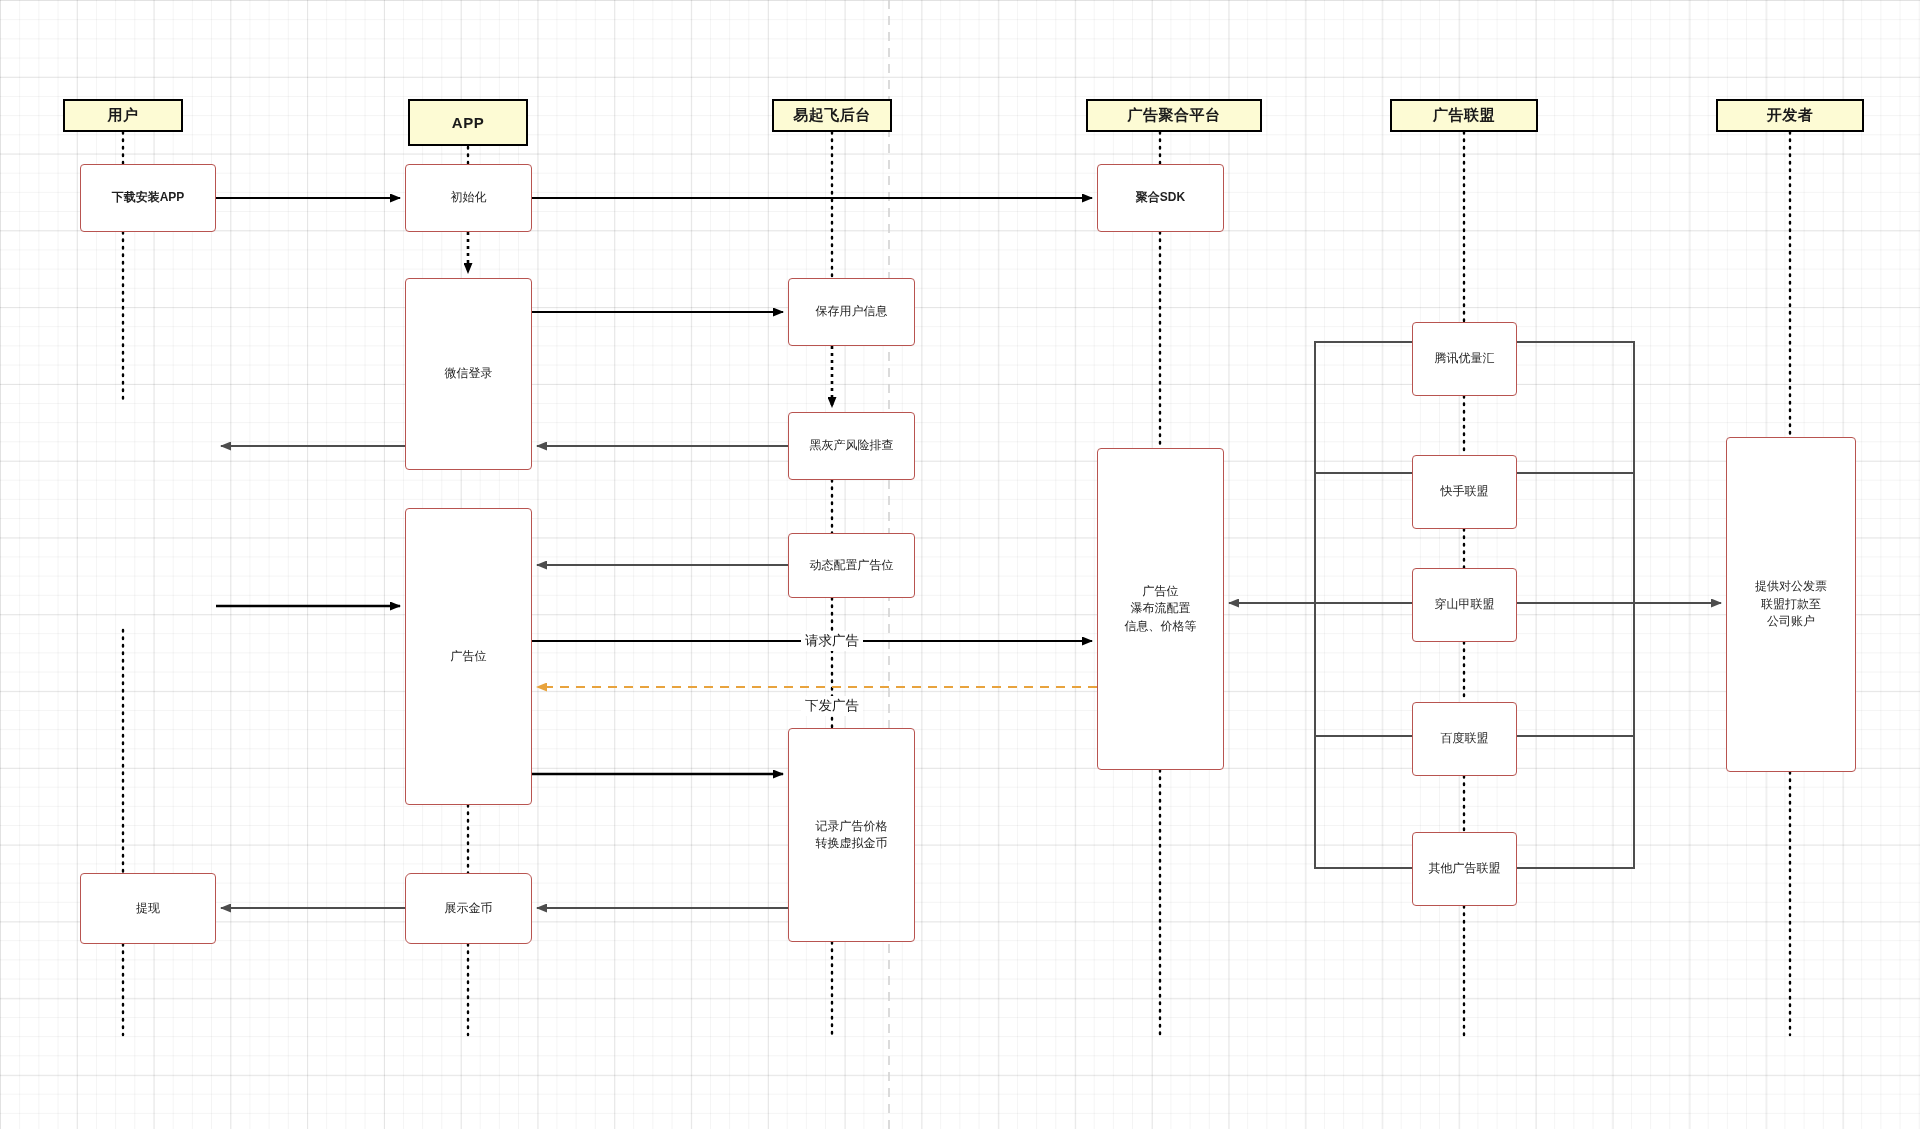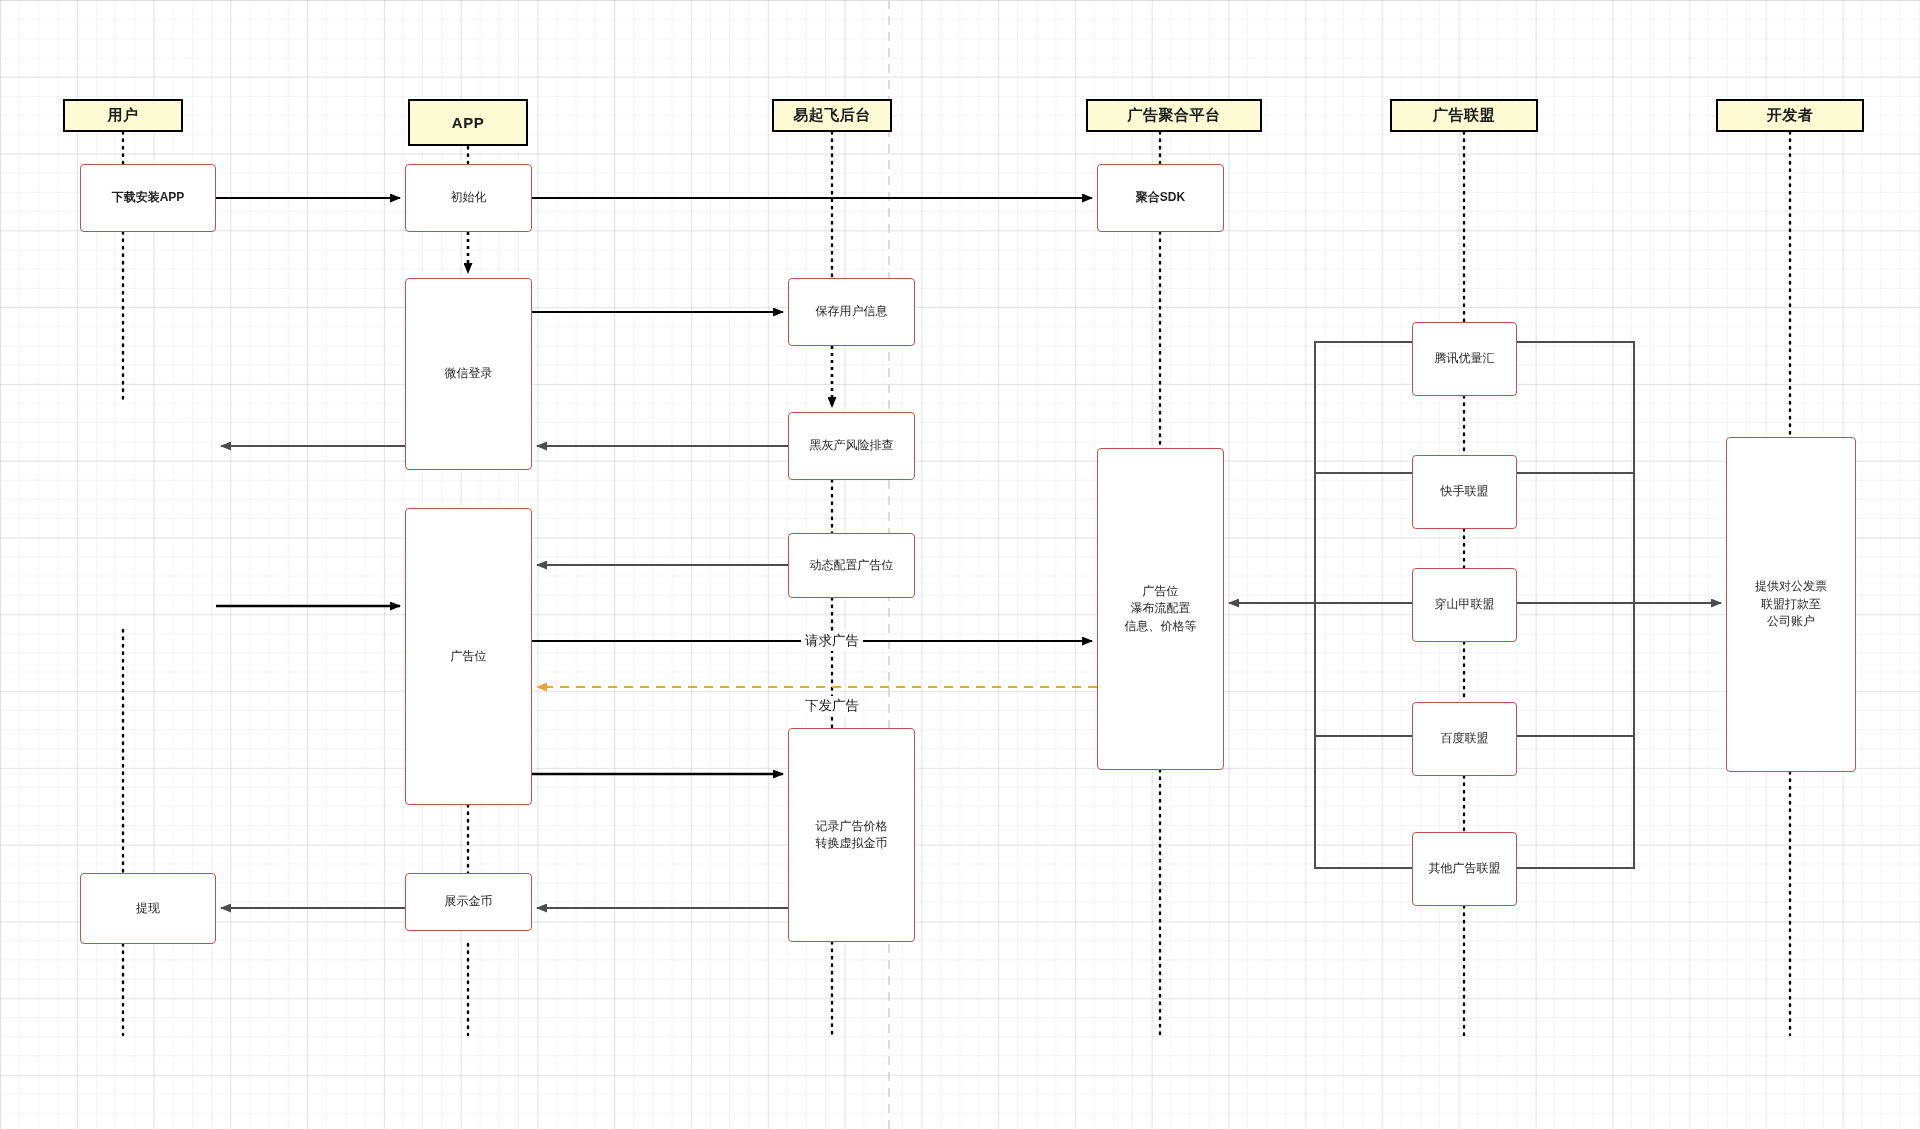--- a/index.html
+++ b/index.html
@@ -159,21 +159,21 @@
 
 
   <div class="node" style="left:80px;top:873px;width:136px;height:71px;">提现</div>
 
   <div class="node" style="left:405px;top:164px;width:127px;height:68px;">初始化</div>
 
   <div class="node" style="left:405px;top:278px;width:127px;height:192px;">微信登录</div>
 
   <div class="node" style="left:405px;top:508px;width:127px;height:297px;">广告位</div>
 
-  <div class="node" style="left:405px;top:873px;width:127px;height:58px;">展示金币</div>
+  <div class="node" style="left:405px;top:873px;width:127px;height:71px;border-radius:6px;">展示金币</div>
 
   <div class="node" style="left:788px;top:278px;width:127px;height:68px;">保存用户信息</div>
 
   <div class="node" style="left:788px;top:412px;width:127px;height:68px;">黑灰产风险排查</div>
 
   <div class="node" style="left:788px;top:533px;width:127px;height:65px;">动态配置广告位</div>
 
   <div class="node" style="left:788px;top:728px;width:127px;height:214px;">记录广告价格<br>转换虚拟金币</div>
 
   <div class="node bold" style="left:1097px;top:164px;width:127px;height:68px;">聚合SDK</div>

